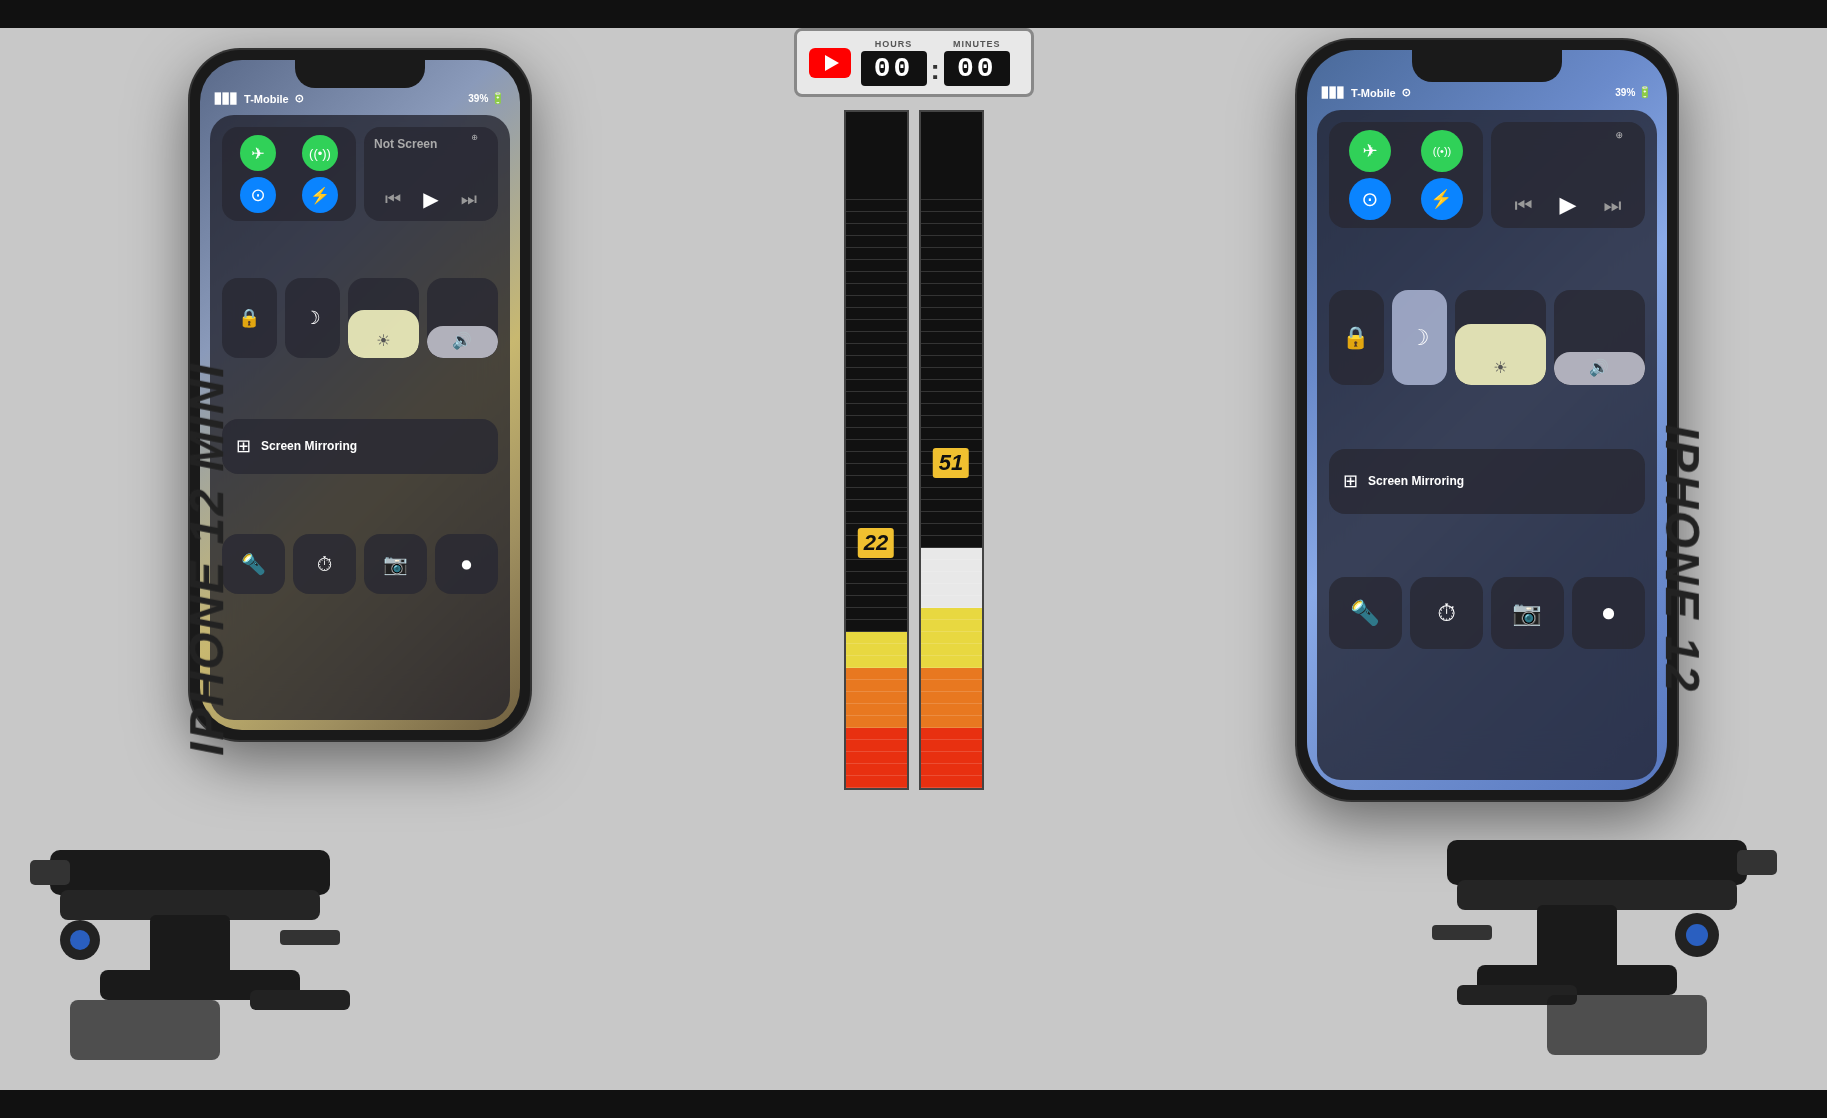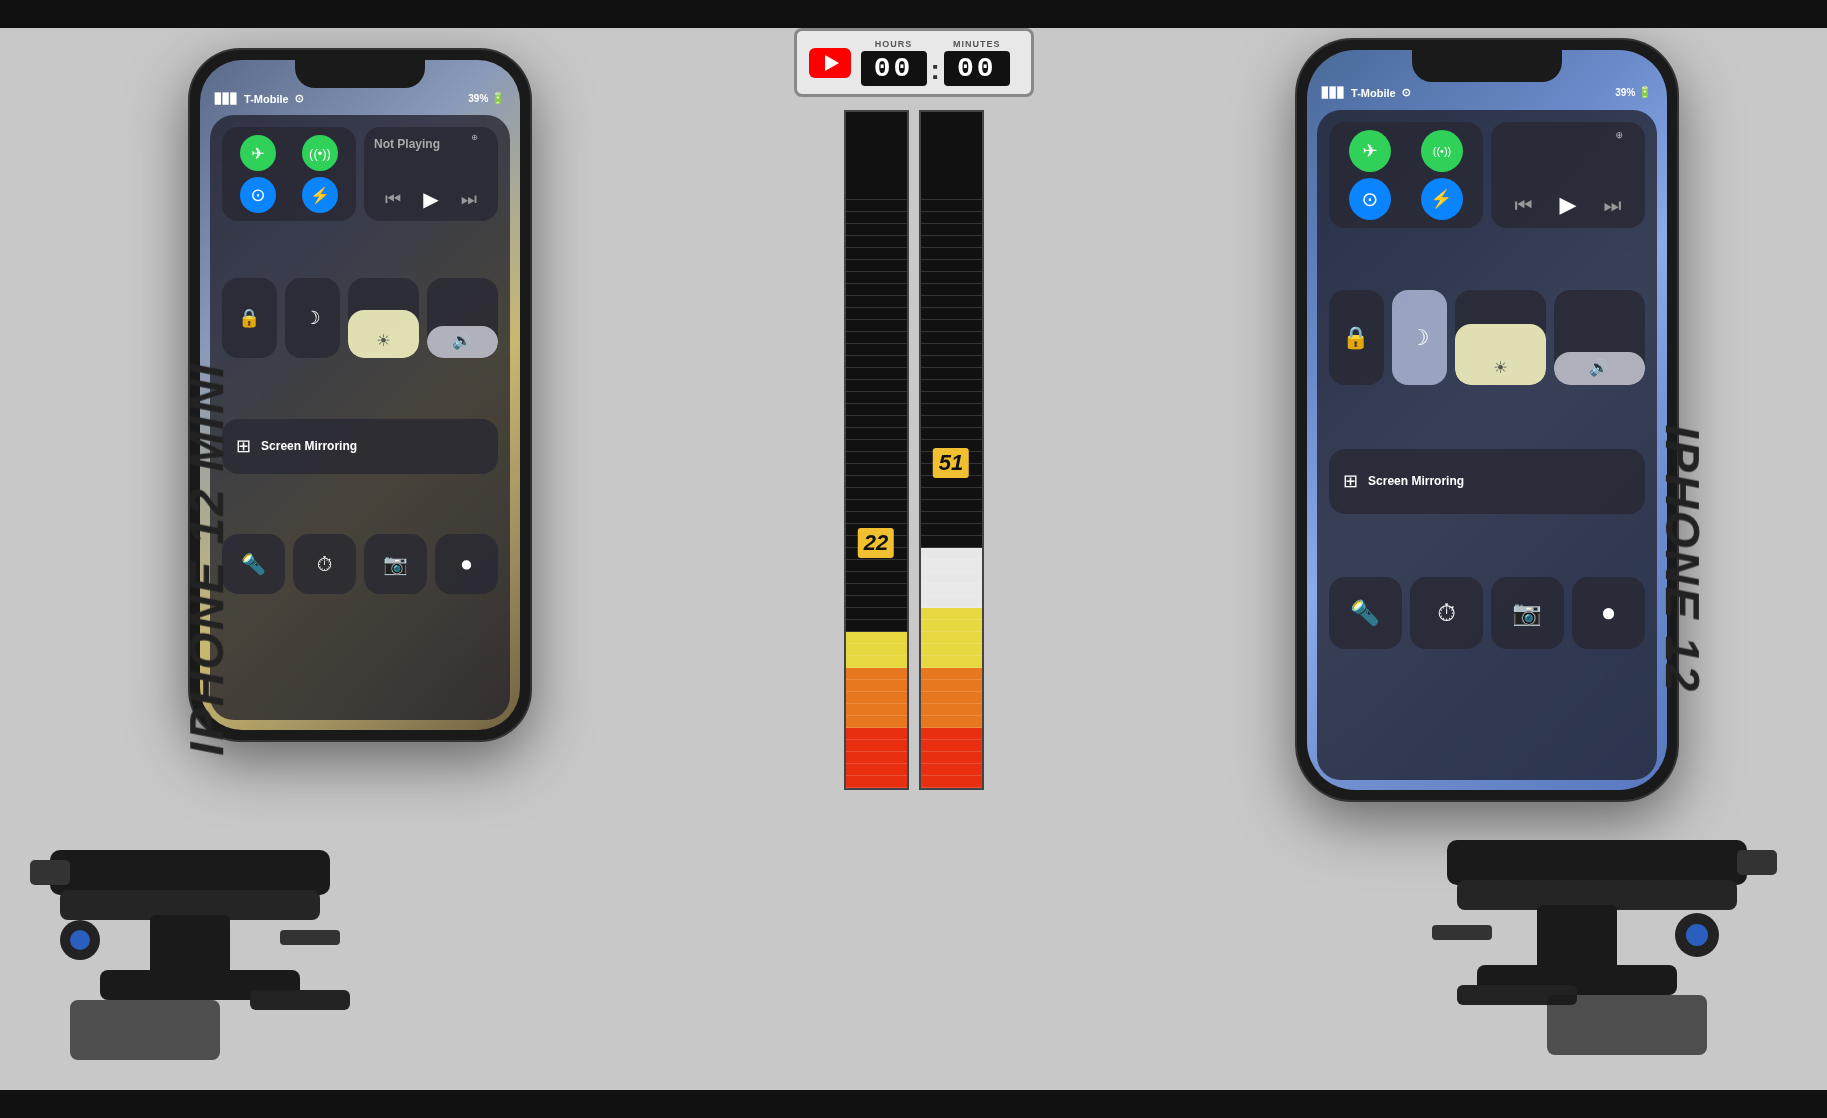--- a/index.html
+++ b/index.html
@@ -636,21 +636,21 @@
 
           <div class="cc-row1">
             <div class="cc-connectivity">
               <div class="cc-btn cc-btn-green" style="color:white;">✈</div>
               <div class="cc-btn cc-btn-green" style="color:white; font-size:13px;">((•))</div>
               <div class="cc-btn cc-btn-blue" style="color:white; font-size:18px;">⊙</div>
               <div class="cc-btn cc-btn-blue" style="color:white; font-size:16px;">⚡</div>
             </div>
             <div class="cc-now-playing">
               <span style="font-size:8px;color:#bbb;position:absolute;top:6px;right:20px;">⊕</span>
-              <div class="cc-np-title">Not Playing</div>
+              <div class="cc-np-title">Not Screen</div>
               <div class="cc-np-controls">
                 <span class="cc-np-icon">⏮</span>
                 <span class="cc-np-icon cc-np-play">▶</span>
                 <span class="cc-np-icon">⏭</span>
               </div>
             </div>
           </div>
 
           <div class="cc-row3">
             <div class="cc-round-btn" style="font-size:18px;">🔒</div>

